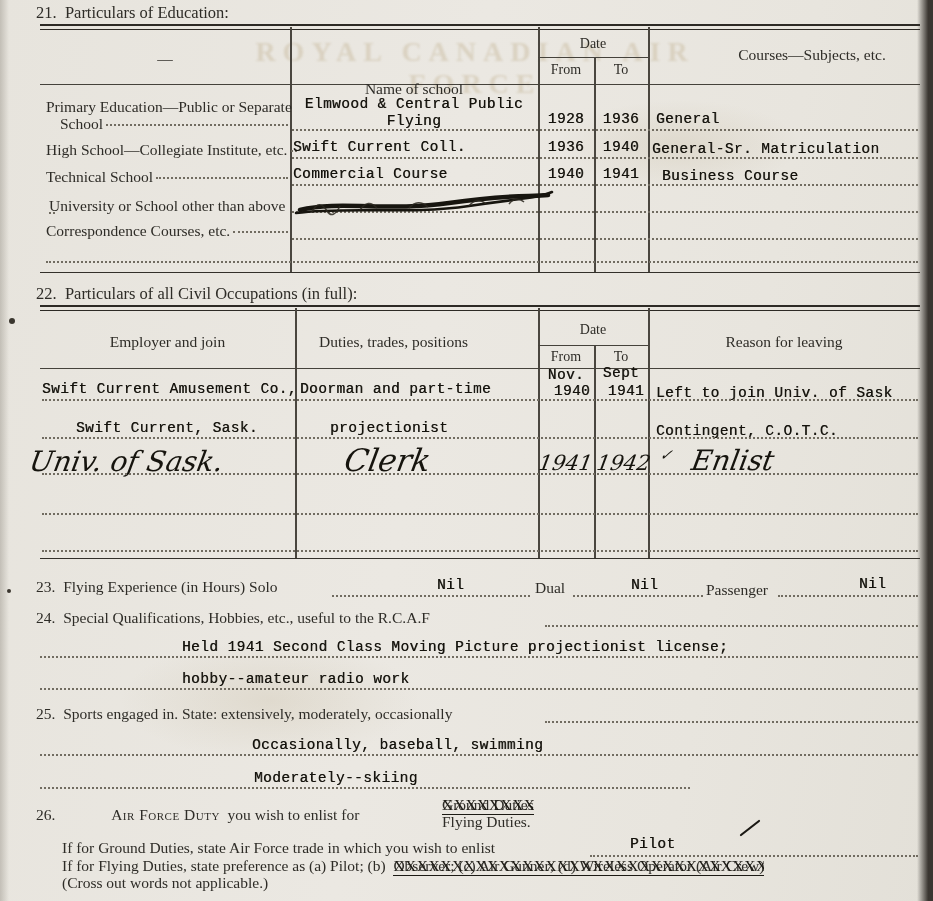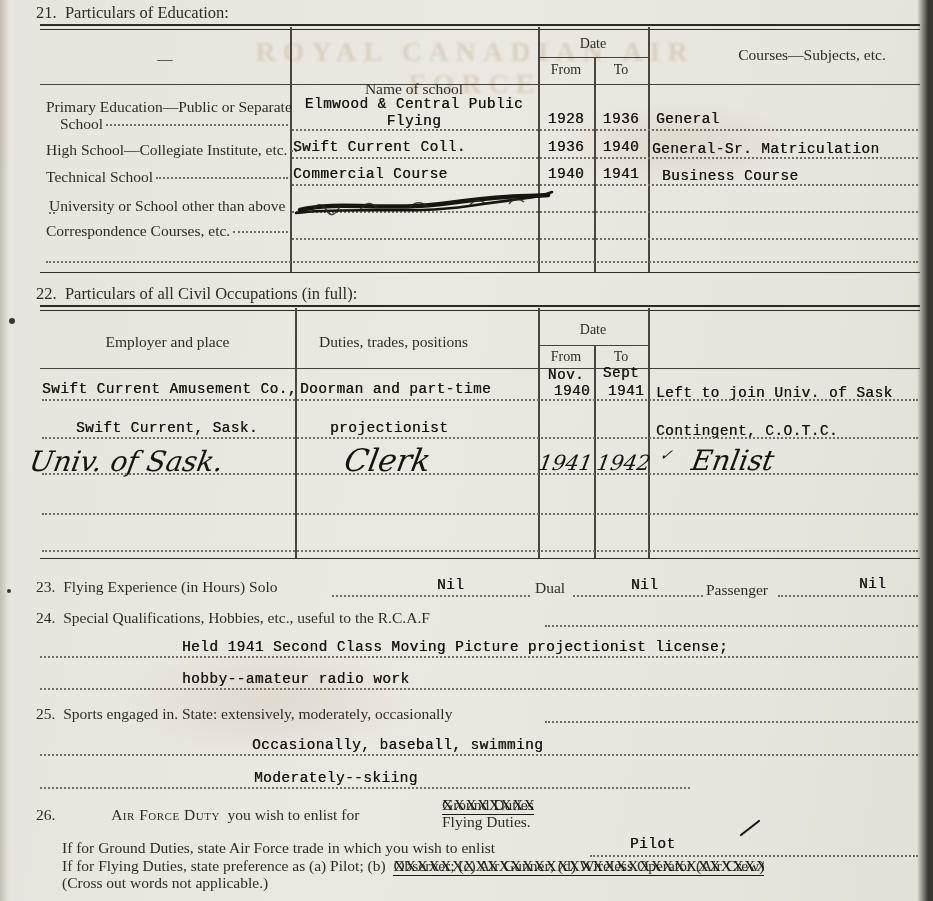--- a/index.html
+++ b/index.html
@@ -123,25 +123,26 @@
   <div class="rule2" style="left:40px;top:305px;width:880px;"></div>
 
   <div class="vline" style="left:295px;top:308px;height:251px;"></div>
   <div class="vline" style="left:538px;top:308px;height:251px;"></div>
   <div class="vline" style="left:594px;top:346px;height:213px;"></div>
   <div class="vline" style="left:648px;top:308px;height:251px;"></div>
   <div class="rule-thin" style="left:538px;top:345px;width:110px;"></div>
   <div class="rule-thin" style="left:40px;top:368px;width:880px;"></div>
   <div class="rule" style="left:40px;top:558px;width:880px;"></div>
 
-  <div class="abs printed c" style="left:40px;top:333px;width:255px;">Employer and place</div>
+  <div class="abs printed c" style="left:40px;top:333px;width:255px;">Employer and join</div>
   <div class="abs printed c" style="left:295px;top:333px;width:197px;">Duties, trades, positions</div>
   <div class="abs printed c small" style="left:538px;top:322px;width:110px;">Date</div>
   <div class="abs printed c small" style="left:538px;top:349px;width:56px;">From</div>
   <div class="abs printed c small" style="left:594px;top:349px;width:54px;">To</div>
+  <div class="abs printed c" style="left:648px;top:333px;width:272px;">Reason for leaving</div>
 
   <div class="abs typed" style="left:42px;top:381px;">Swift Current Amusement Co.,</div>
   <div class="abs typed" style="left:300px;top:381px;">Doorman and part-time</div>
   <div class="abs typed c" style="left:538px;top:367px;width:56px;">Nov.</div>
   <div class="abs typed c" style="left:546px;top:383px;width:52px;">1940</div>
   <div class="abs typed c" style="left:594px;top:365px;width:54px;">Sept</div>
   <div class="abs typed c" style="left:600px;top:383px;width:52px;">1941</div>
   <div class="abs typed" style="left:656px;top:385px;">Left to join Univ. of Sask</div>
   <div class="dot" style="left:42px;top:399px;width:876px;"></div>
 

